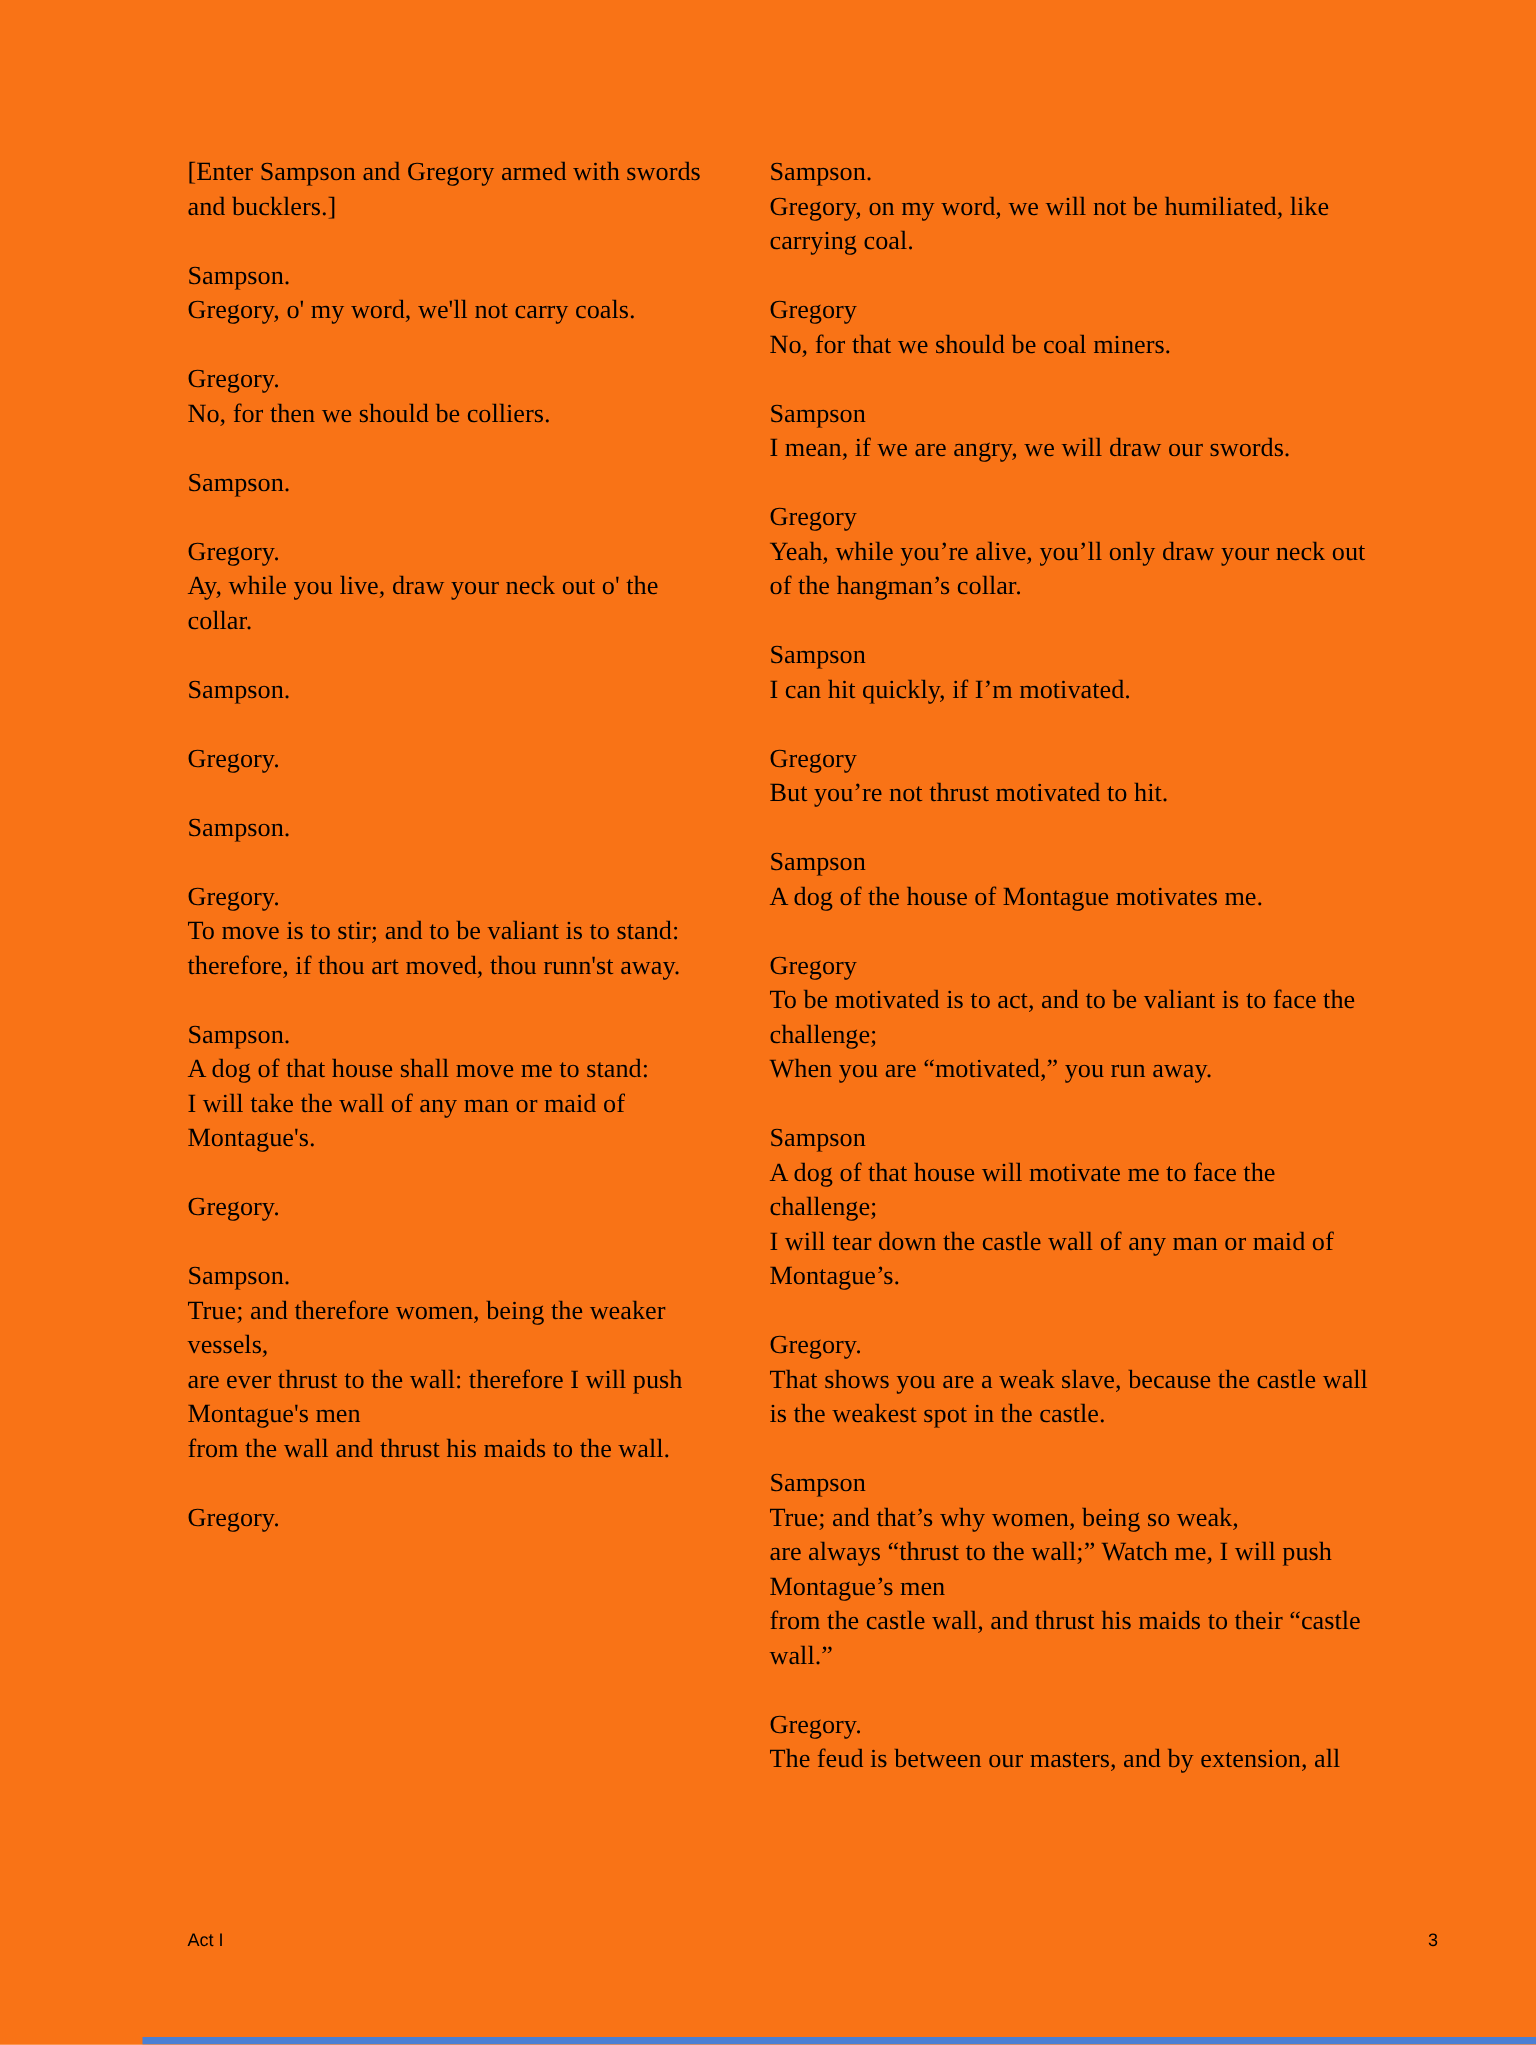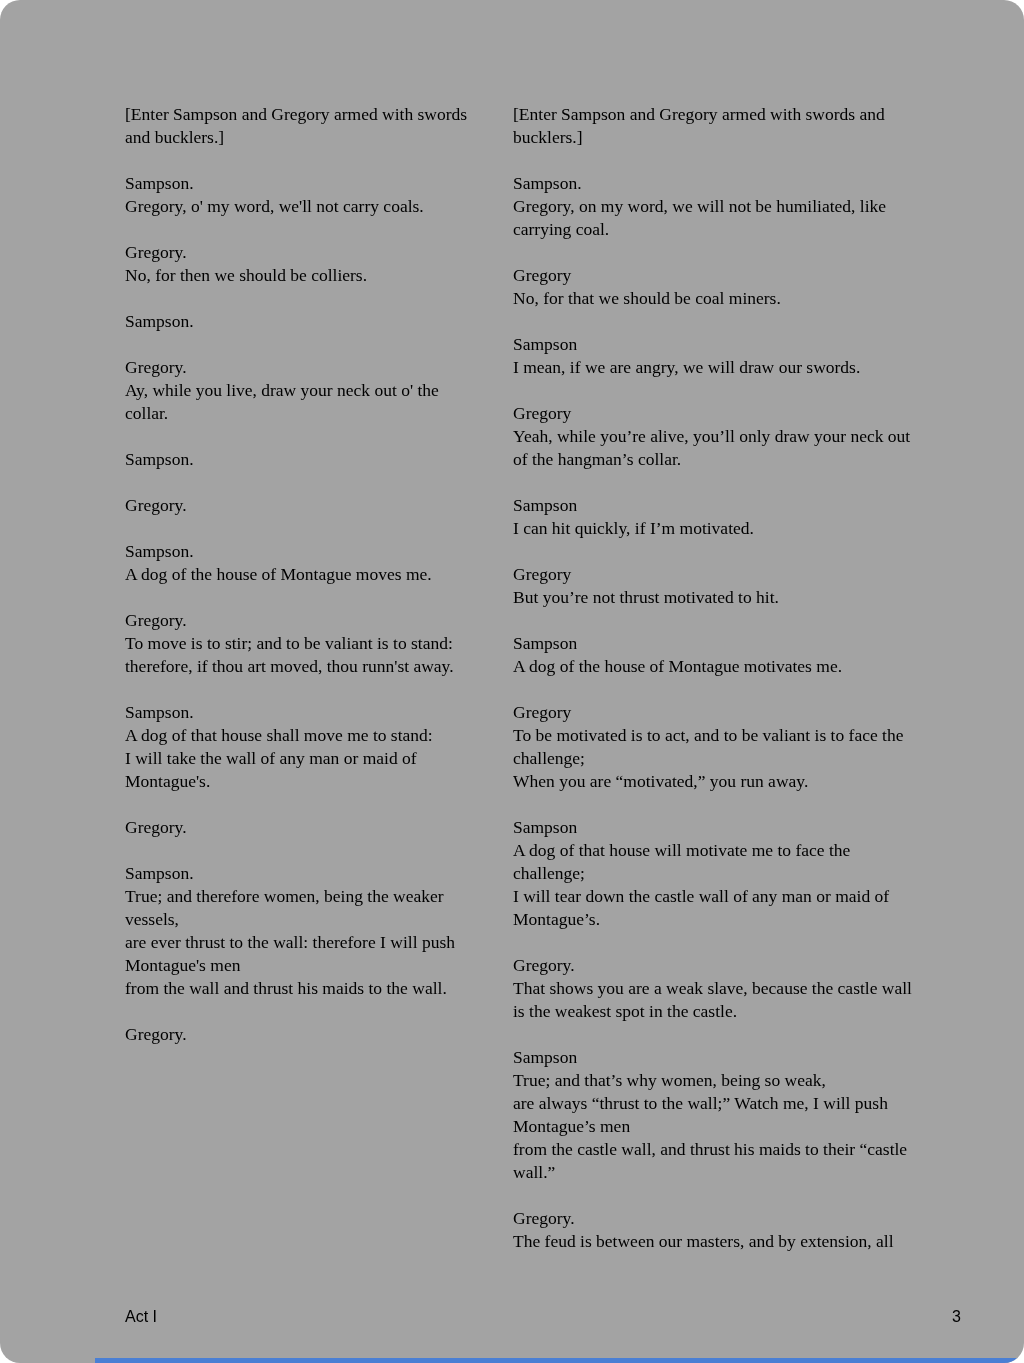--- a/index.html
+++ b/index.html
@@ -20,38 +20,37 @@
   }
   #col-original { left: 125px; width: 395px; }
   #col-modern  { left: 513px; width: 465px; }
   .para { margin: 0 0 23px 0; }
   .speaker { white-space: pre; }
   .speech  { white-space: pre; }
   .footer-item {
     position: absolute;
     top: 1283px;
     font-family: "Liberation Sans", sans-serif;
-    font-size: 16px;
+    font-size: 12px;
     line-height: 20px;
-    margin-top: 24px;
   }
   #footer-act  { left: 125px; }
   #footer-page { left: 952px; }
   .bottom-bar {
     position: absolute;
     left: 95px;
     right: 0;
     bottom: 0;
     height: 5px;
   }
 </style>
 </head>
 <body>
 
-<div class="page" style="background: #a3a3a3; color: rgb(0, 0, 0); border-radius: 20px;">
+<div class="page" style="background: #f97316; color: rgb(0, 0, 0);">
 
   <div class="column" id="col-original">
       <div class="para">
         <div class="speech">[Enter Sampson and Gregory armed with swords
 and bucklers.]</div>
       </div>
       <div class="para">
         <div class="speaker">Sampson.</div>
         <div class="speech">Gregory, o' my word, we'll not carry coals.</div>
       </div>
@@ -68,21 +67,20 @@
 collar.</div>
       </div>
       <div class="para">
         <div class="speaker">Sampson.</div>
       </div>
       <div class="para">
         <div class="speaker">Gregory.</div>
       </div>
       <div class="para">
         <div class="speaker">Sampson.</div>
-        <div class="speech">A dog of the house of Montague moves me.</div>
       </div>
       <div class="para">
         <div class="speaker">Gregory.</div>
         <div class="speech">To move is to stir; and to be valiant is to stand:
 therefore, if thou art moved, thou runn'st away.</div>
       </div>
       <div class="para">
         <div class="speaker">Sampson.</div>
         <div class="speech">A dog of that house shall move me to stand:
 I will take the wall of any man or maid of
@@ -98,24 +96,20 @@
 are ever thrust to the wall: therefore I will push
 Montague's men
 from the wall and thrust his maids to the wall.</div>
       </div>
       <div class="para">
         <div class="speaker">Gregory.</div>
       </div>
     </div>
 
   <div class="column" id="col-modern">
-      <div class="para">
-        <div class="speech">[Enter Sampson and Gregory armed with swords and
-bucklers.]</div>
-      </div>
       <div class="para">
         <div class="speaker">Sampson.</div>
         <div class="speech">Gregory, on my word, we will not be humiliated, like
 carrying coal.</div>
       </div>
       <div class="para">
         <div class="speaker">Gregory</div>
         <div class="speech">No, for that we should be coal miners.</div>
       </div>
       <div class="para">

